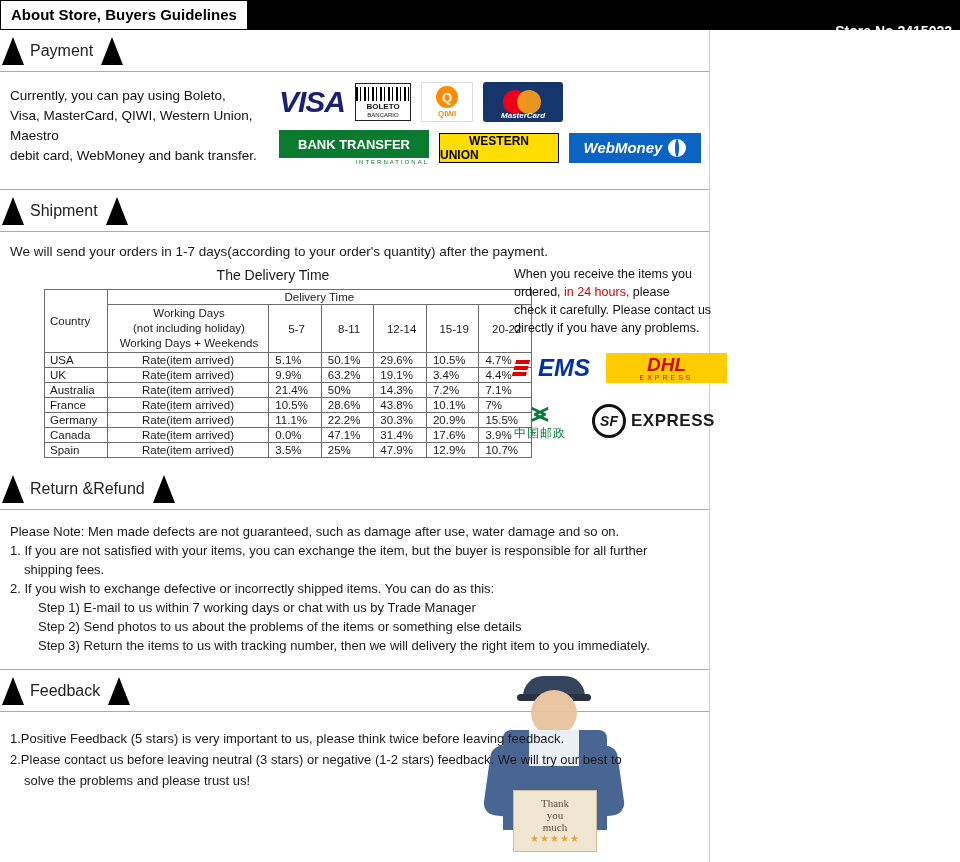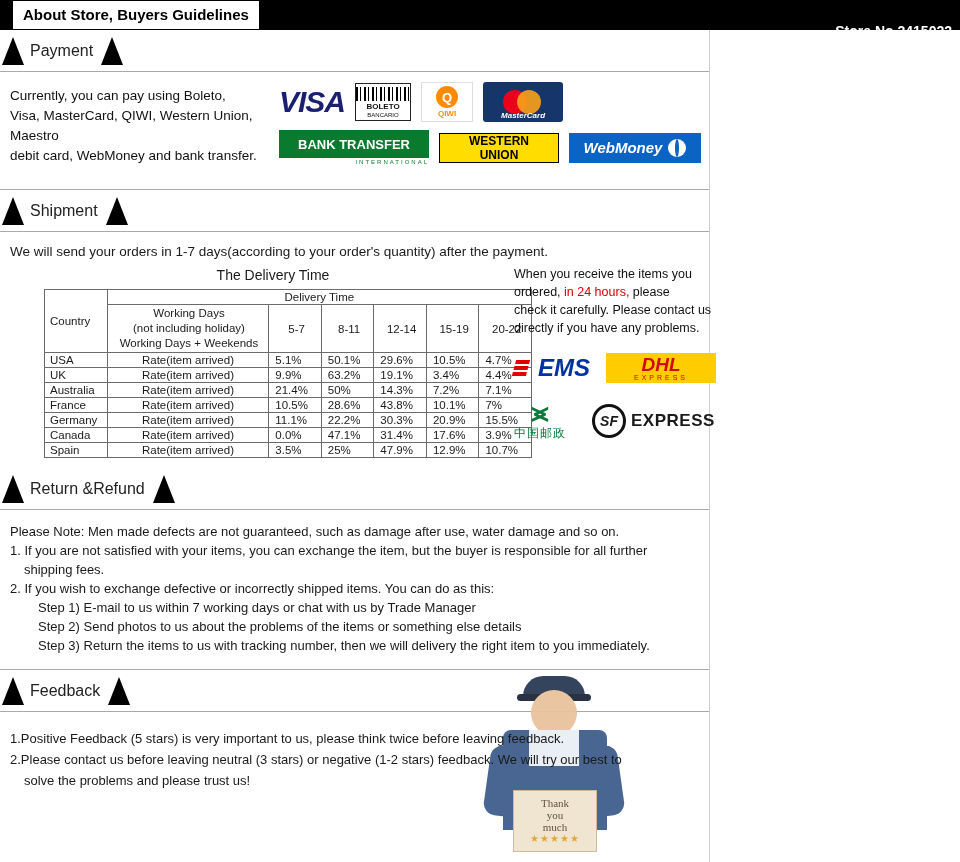--- a/index.html
+++ b/index.html
@@ -13,21 +13,21 @@
     position: relative;
   }
 
   
   .topbar {
     height: 30px; width: 100%;
     background: #000000;
     position: relative;
   }
   .topbar-title {
-    position: absolute; left: 12px; top: 0;
+    position: absolute; left: 0; top: 0;
     height: 30px; line-height: 28px;
     background: #ffffff; color: #000000;
     font-weight: bold; font-size: 15px;
     padding: 0 10px;
     border: 1px solid #000;
   }
   .topbar-store {
     position: absolute; right: 8px; top: 16px;
     height: 30px; line-height: 30px;
     color: #ffffff; font-weight: bold; font-size: 14px;
@@ -123,21 +123,21 @@
     width: 150px; height: 28px; background: #0a7a2f;
     color: #fff; font-weight: bold; font-size: 13px;
     display:flex; align-items:center; justify-content:center; position: relative;
   }
   .bt-sub { font-size:6px; letter-spacing:2px; color:#0a7a2f; text-align:right; margin-top:1px;}
   .western {
     width: 120px; height: 30px; background: #701a75; border:1px solid #000;
     display:flex; flex-direction:column; align-items:center; justify-content:center;
   }
   .western .l1 { background:#ffdd00; color:#000; font-weight:bold; font-size:12px; width:100%; text-align:center; line-height:14px;}
-  .western .l2 { background:#ffdd00; color:#000; font-weight:bold; font-size:12px; width:100%; text-align:center; line-height:14px;}
+  .western .l2 { background:#ffdd00; color:#000; font-weight:bold; font-size:12px; width:100%; text-align:left; line-height:14px;}
   .webmoney {
     width: 132px; height: 30px; background: #0b63c4; color:#fff;
     display:flex; align-items:center; justify-content:center; gap:6px;
     font-size: 15px; font-weight: bold; font-style: italic;
   }
   .webmoney .globe {
     width:18px;height:18px;border-radius:50%;background:#fff;
     position:relative;
   }
   .webmoney .globe:after{
@@ -166,21 +166,21 @@
   .ems {
     color:#0033a0; font-weight:bold; font-style:italic; font-size:24px;
     display:flex; align-items:center; gap:10px;
   }
   .ems .stripes {
     width:14px;height:16px;
     background:repeating-linear-gradient(180deg,#e00000 0 4px,#fff 4px 6px);
     transform: skewX(-15deg);
   }
   .dhl {
-    width: 110px; height: 30px; background:#ffcc00;
+    width: 121px; height: 30px; background:#ffcc00;
     display:flex; flex-direction:column; align-items:center; justify-content:center;
   }
   .dhl .t { color:#d40511; font-weight:bold; font-style:italic; font-size:19px; line-height:18px;}
   .dhl .s { color:#d40511; font-size:7px; letter-spacing:3px; }
   .courier-row2 { display:flex; align-items:center; gap: 26px; margin-top: 16px; }
   .chinapost { display:flex; flex-direction:column; align-items:center; }
   .cp-mark { color:#0a7a3c; font-weight:bold; font-size:26px; line-height:26px; }
   .cp-text { color:#0a7a3c; font-size:12px; letter-spacing:1px; }
   .sf { display:flex; align-items:center; gap:5px; }
   .sf .circle {

